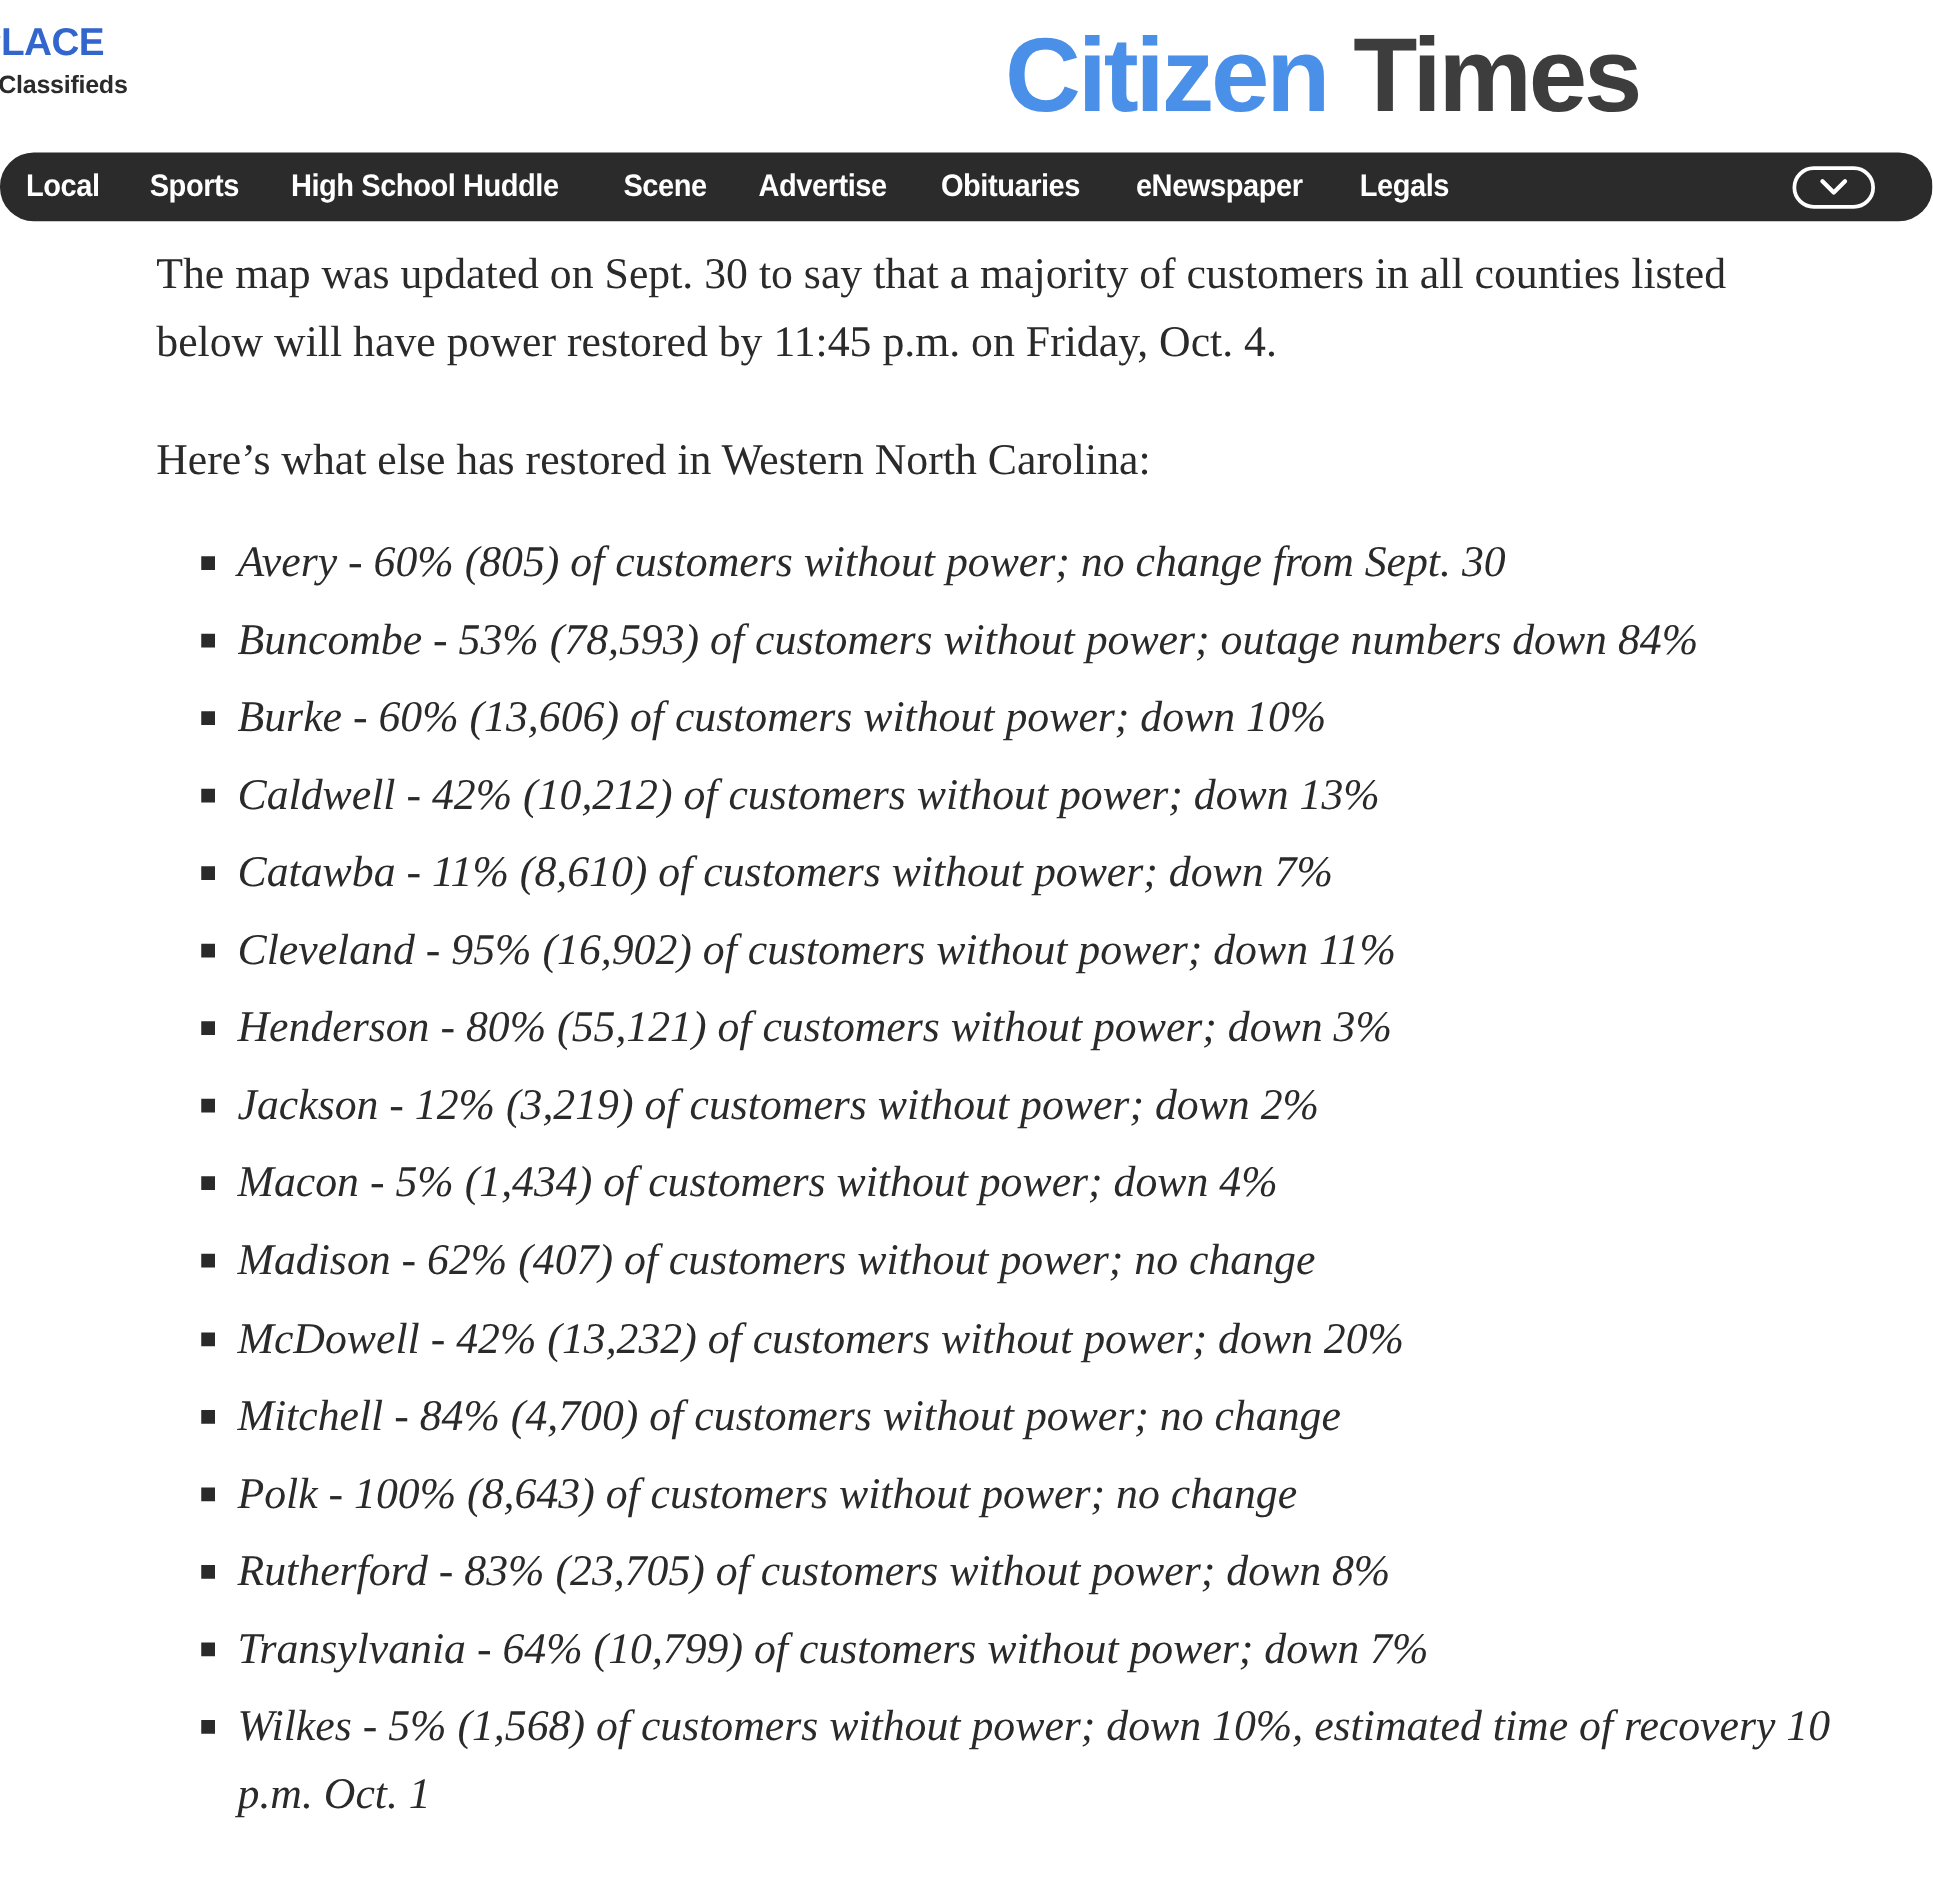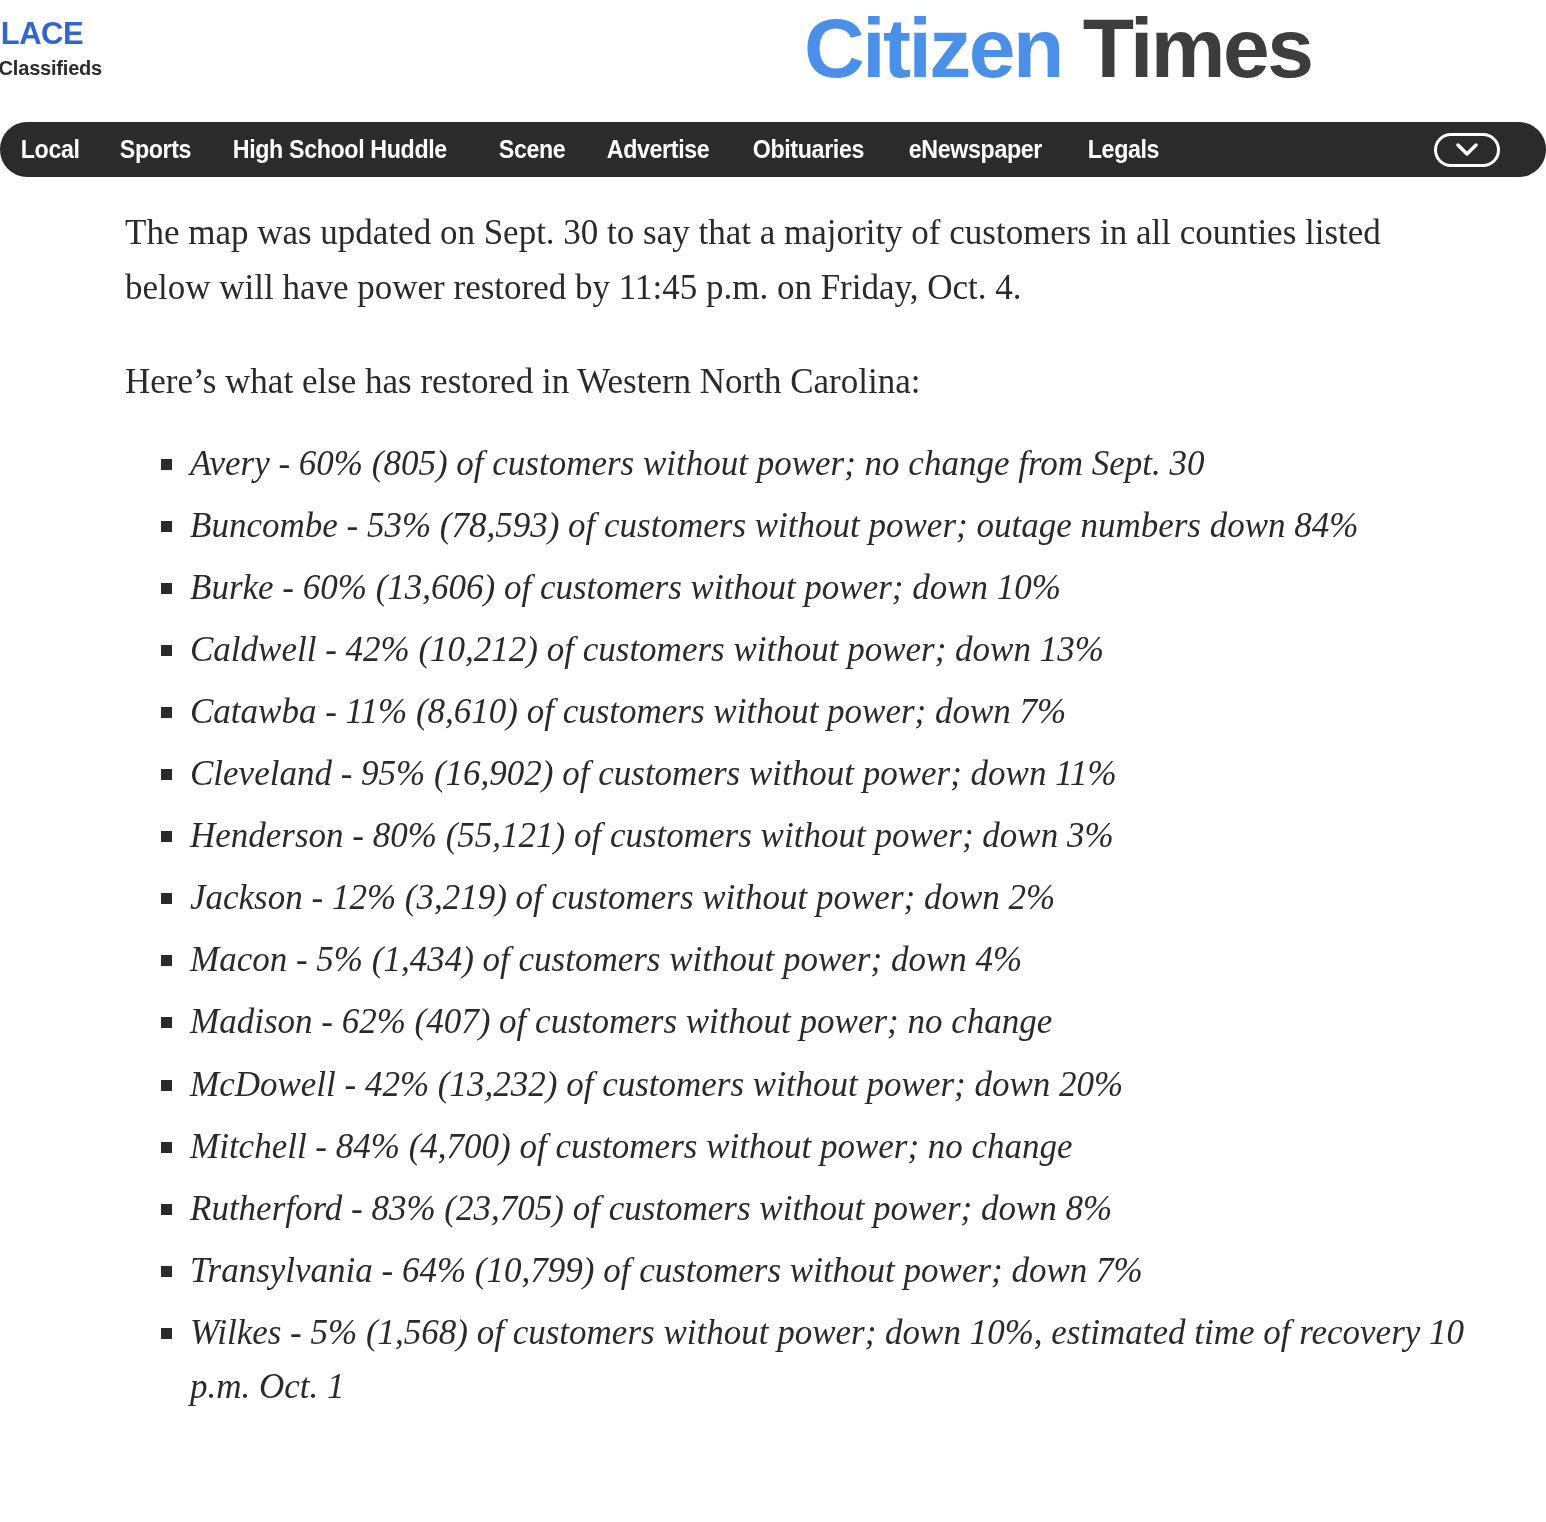--- a/index.html
+++ b/index.html
@@ -45,21 +45,21 @@
     margin-top: 9px;
     font-size: 20px;
     font-weight: 700;
     letter-spacing: -0.2px;
     color: #2b2b2b;
   }
 
   .brand-wordmark {
     position: absolute;
     left: 804px;
-    top: 6px;
+    top: 18px;
     font-family: "Liberation Sans", "DejaVu Sans", sans-serif;
     font-size: 84px;
     font-weight: 700;
     letter-spacing: -2.5px;
     line-height: 1;
     white-space: nowrap;
   }
   .brand-wordmark .brand-first { color: #4a90e8; }
   .brand-wordmark .brand-second { color: #3d3d3d; }
 
@@ -108,21 +108,21 @@
     padding: 0;
     color: #2a2a2a;
   }
   .article p {
     margin: 0;
     padding: 0 100px 0 125px;
     font-size: 35px;
     line-height: 1.58;
     color: #2a2a2a;
   }
-  .article p.para-1 { padding-top: 28px; }
+  .article p.para-1 { padding-top: 14px; }
   .article p.para-2 { padding-top: 38px; }
 
   .county-list {
     list-style: none;
     margin: 0;
     padding: 28px 70px 0 190px;
   }
   .county-list li {
     position: relative;
     font-size: 35px;
@@ -206,19 +206,20 @@
     <li>Burke - 60% (13,606) of customers without power; down 10%</li>
     <li>Caldwell - 42% (10,212) of customers without power; down 13%</li>
     <li>Catawba - 11% (8,610) of customers without power; down 7%</li>
     <li>Cleveland - 95% (16,902) of customers without power; down 11%</li>
     <li>Henderson - 80% (55,121) of customers without power; down 3%</li>
     <li>Jackson - 12% (3,219) of customers without power; down 2%</li>
     <li>Macon - 5% (1,434) of customers without power; down 4%</li>
     <li>Madison - 62% (407) of customers without power; no change</li>
     <li>McDowell - 42% (13,232) of customers without power; down 20%</li>
     <li>Mitchell - 84% (4,700) of customers without power; no change</li>
+    <li>Polk - 100% (8,643) of customers without power; no change</li>
     <li>Rutherford - 83% (23,705) of customers without power; down 8%</li>
     <li>Transylvania - 64% (10,799) of customers without power; down 7%</li>
     <li>Wilkes - 5% (1,568) of customers without power; down 10%, estimated time of recovery 10 p.m. Oct. 1</li>
 
   </ul>
 
 </main>
 
 </body></html>

